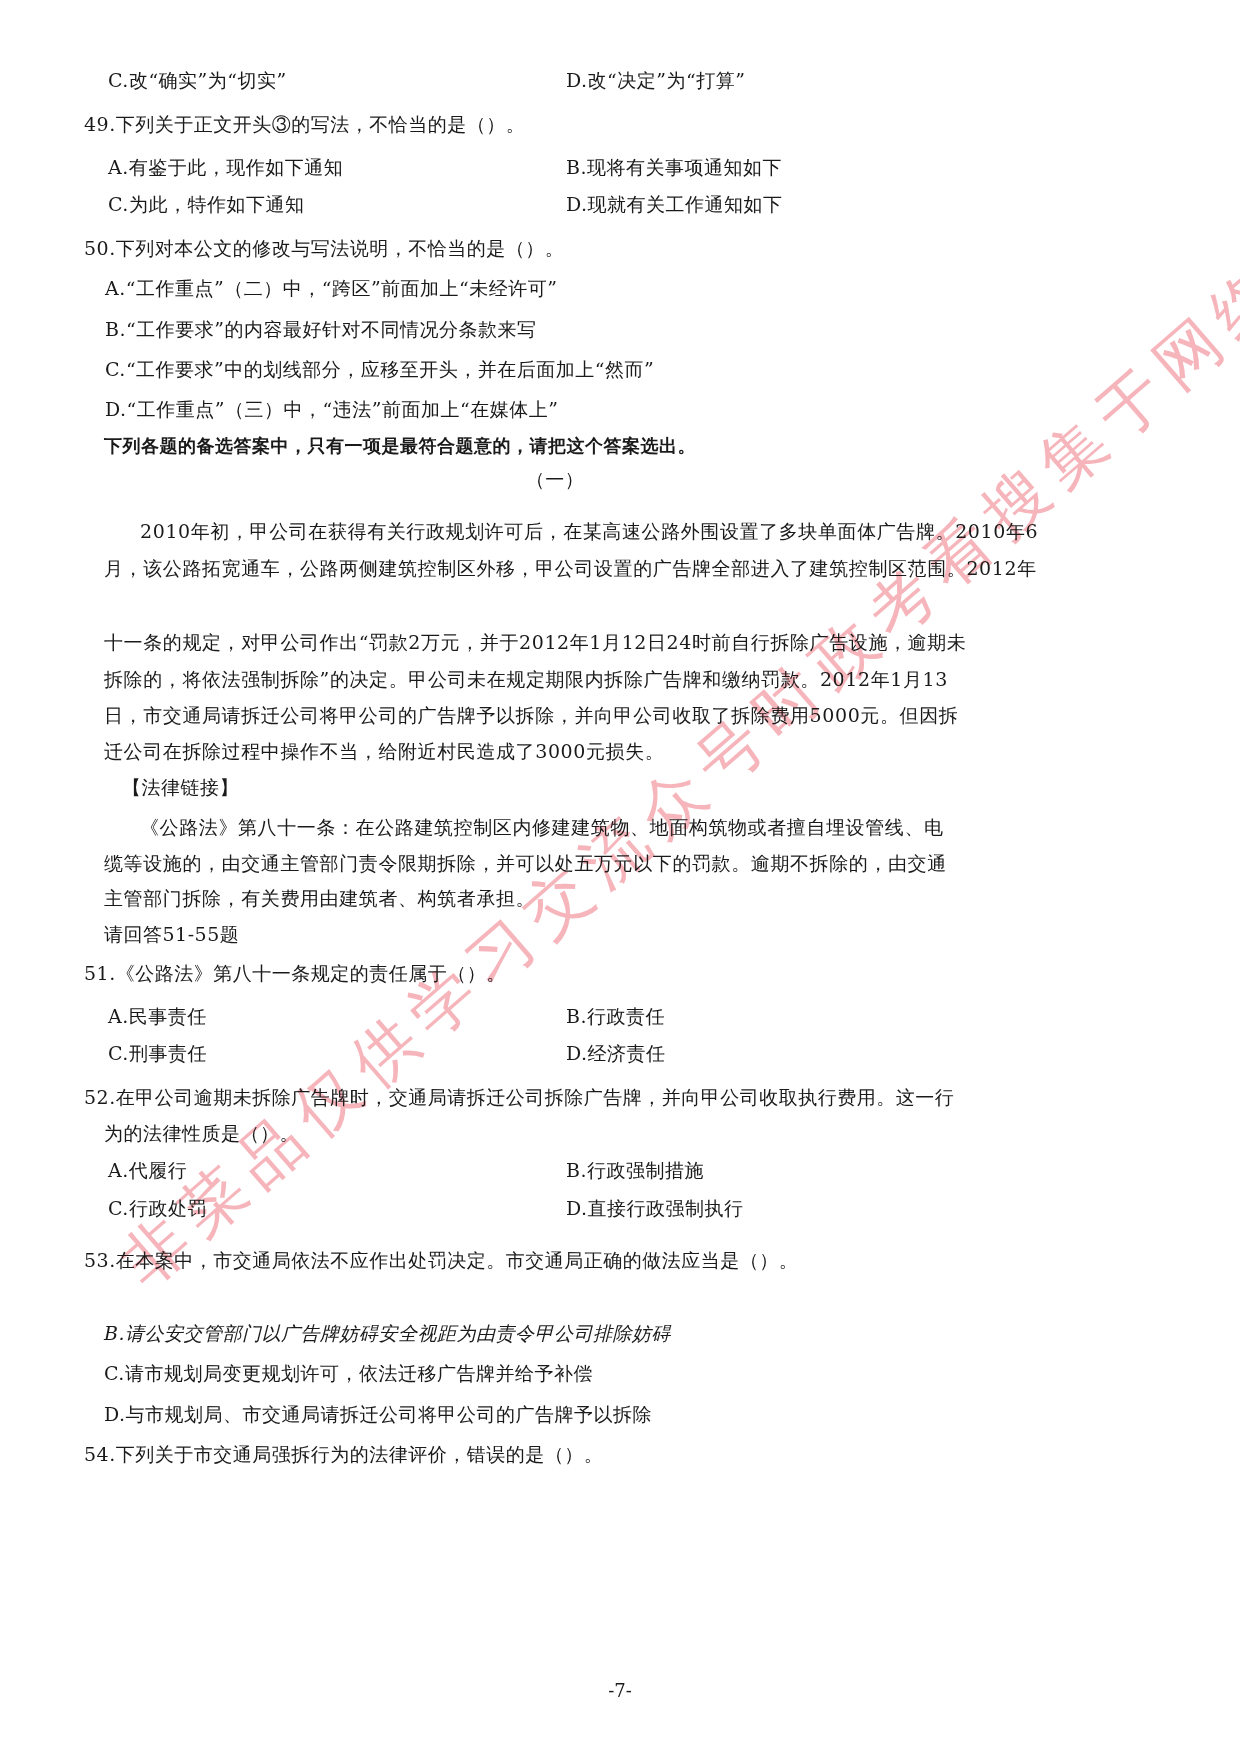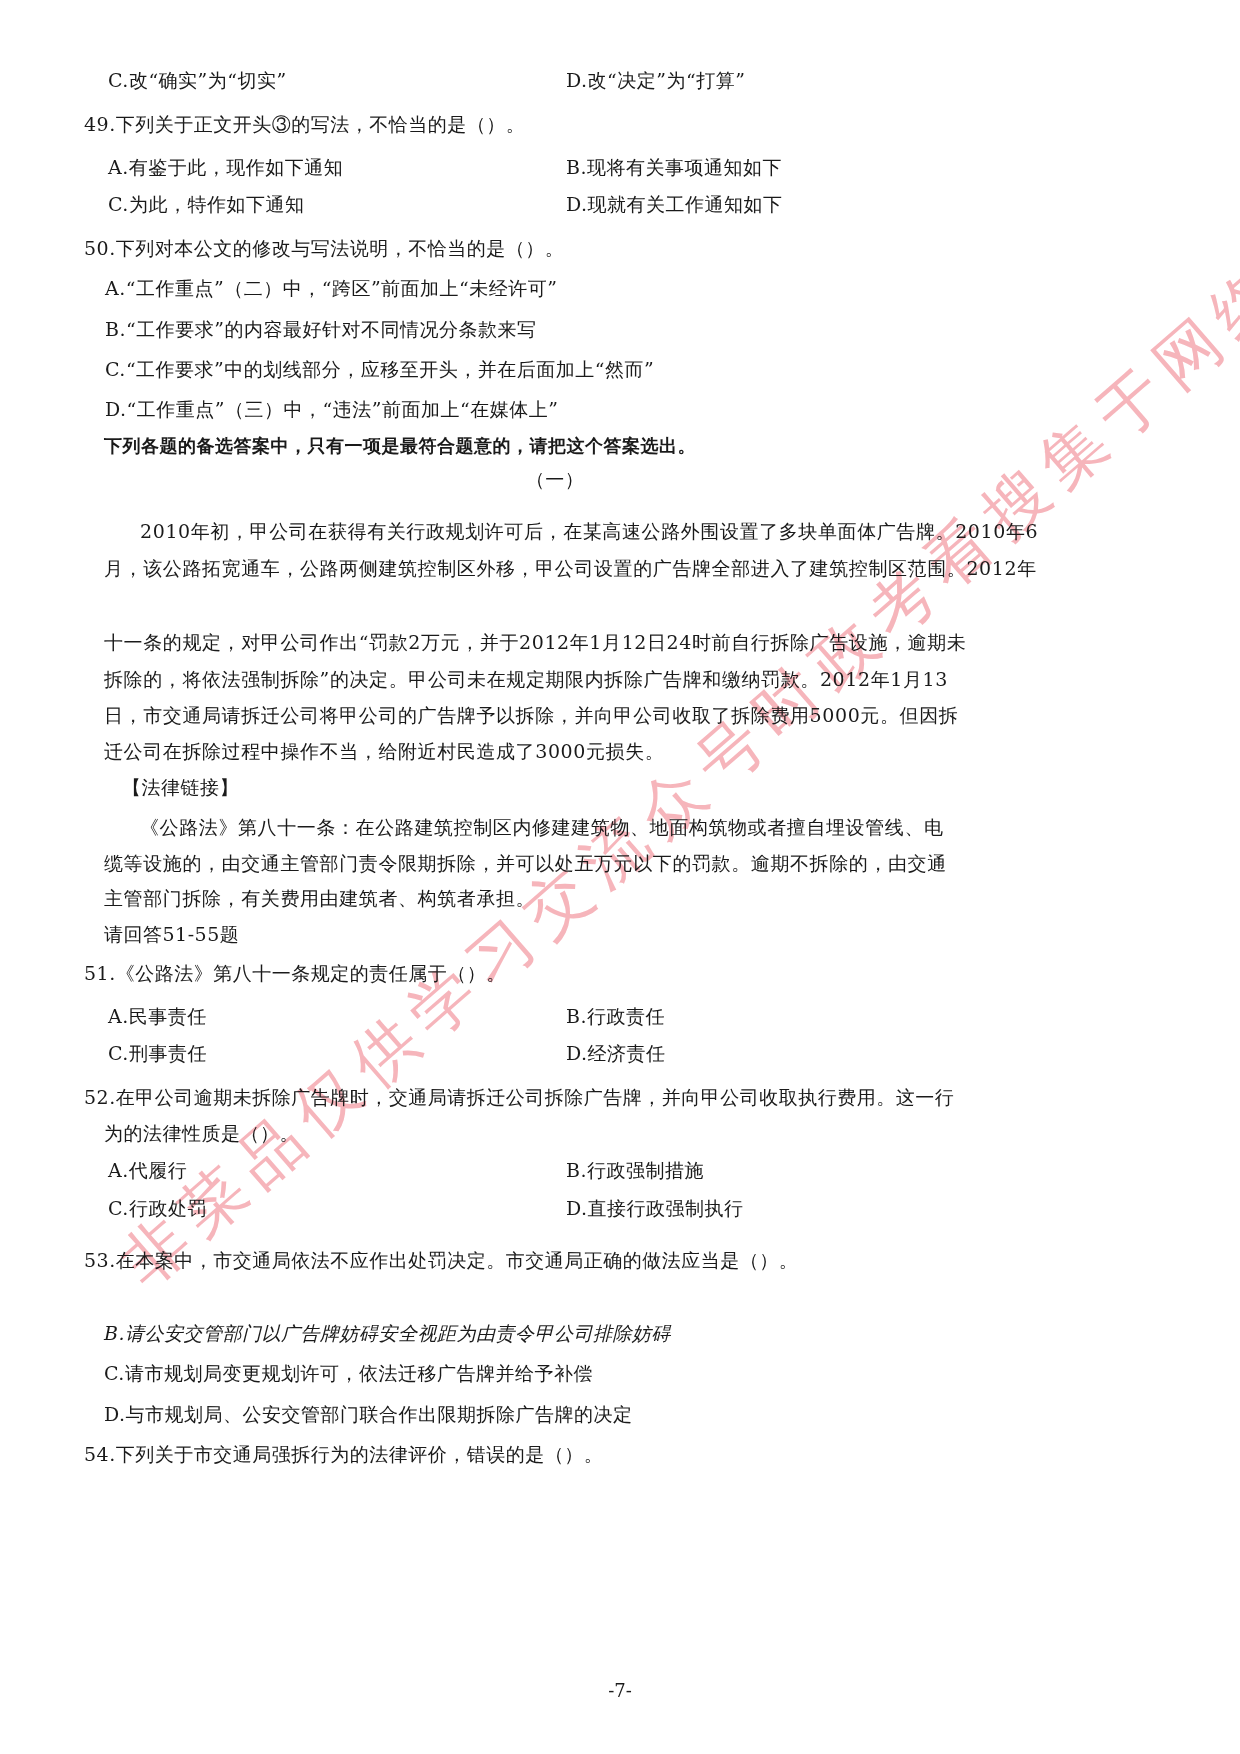--- a/index.html
+++ b/index.html
@@ -62,18 +62,18 @@
   <div class="line" style="left:84px; top:1085px;">52.在甲公司逾期未拆除广告牌时，交通局请拆迁公司拆除广告牌，并向甲公司收取执行费用。这一行</div>
   <div class="line" style="left:104px; top:1121px;">为的法律性质是（）。</div>
   <div class="line" style="left:108px; top:1158px;">A.代履行</div>
   <div class="line" style="left:566px; top:1158px;">B.行政强制措施</div>
   <div class="line" style="left:108px; top:1196px;">C.行政处罚</div>
   <div class="line" style="left:566px; top:1196px;">D.直接行政强制执行</div>
 
   <div class="line" style="left:84px; top:1240px;margin-top:8px;">53.在本案中，市交通局依法不应作出处罚决定。市交通局正确的做法应当是（）。</div>
   <div class="line" style="left:104px; top:1321px;font-style:italic;">B.请公安交管部门以广告牌妨碍安全视距为由责令甲公司排除妨碍</div>
   <div class="line" style="left:104px; top:1361px;">C.请市规划局变更规划许可，依法迁移广告牌并给予补偿</div>
-  <div class="line" style="left:104px; top:1402px;">D.与市规划局、公安交管部门联合作出限期拆除广告牌的决定</div>
+  <div class="line" style="left:104px; top:1402px;">D.与市规划局、市交通局请拆迁公司将甲公司的广告牌予以拆除</div>
 
   <div class="line" style="left:84px; top:1442px;">54.下列关于市交通局强拆行为的法律评价，错误的是（）。</div>
 
   <div class="pagenum">-7-</div>
 </div>
 
 </body></html>

